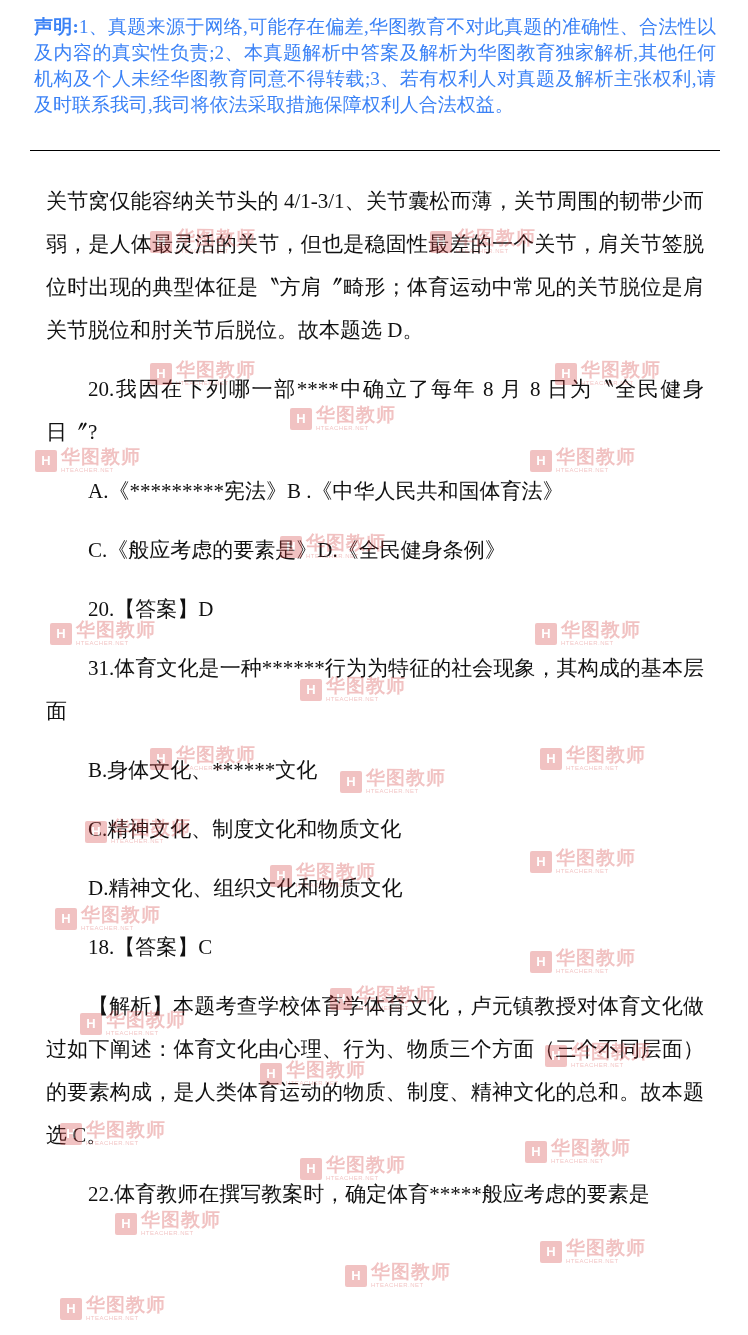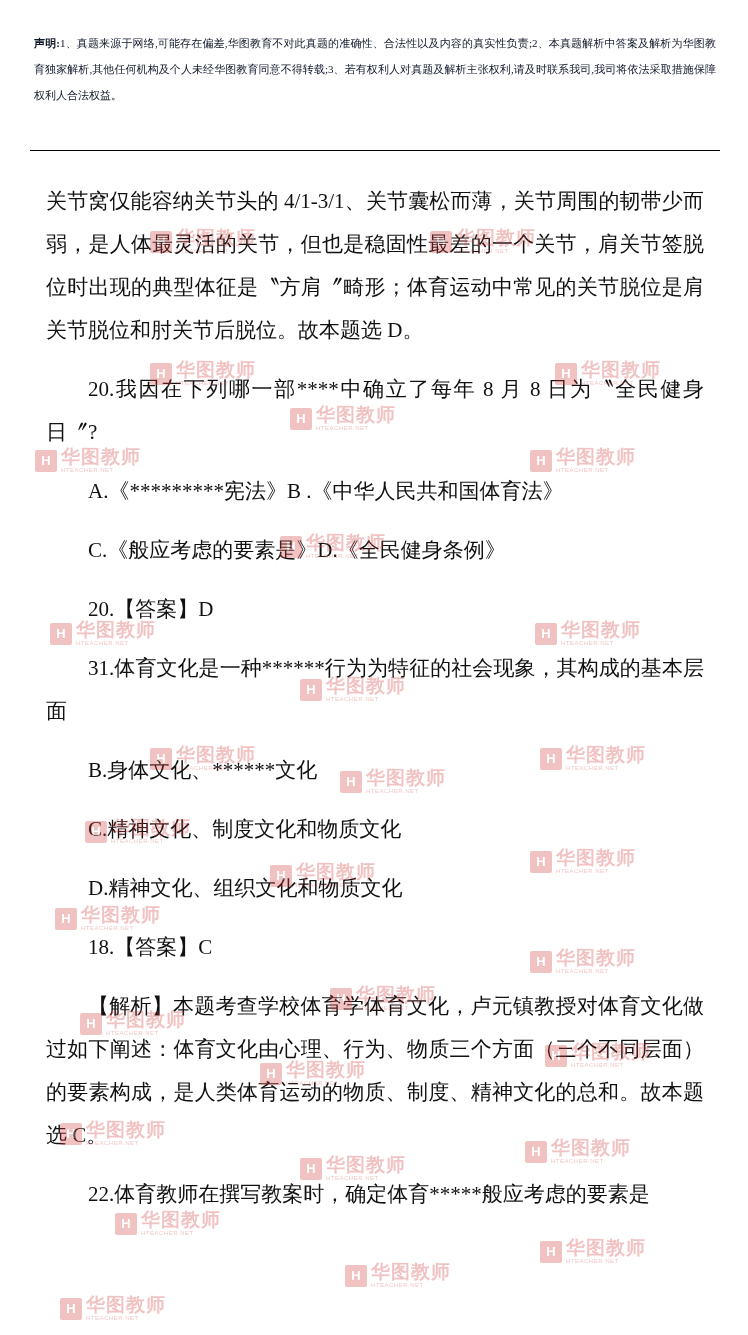--- a/index.html
+++ b/index.html
@@ -12,25 +12,25 @@
     height: 1335px;
     position: relative;
     font-family: "Liberation Serif", "DejaVu Serif", serif;
     color: #1a1a1a;
     overflow: hidden;
   }
 
   
   #disclaimer {
     position: absolute;
-    top: 30px;
+    top: 14px;
     left: 34px;
     width: 682px;
-    color: #0f172a;
-    font-size: 11px;
+    color: #3b82f6;
+    font-size: 19px;
     line-height: 26px;
     text-align: justify;
     font-family: "Liberation Serif", "DejaVu Serif", serif;
   }
   #disclaimer .lead {
     font-weight: bold;
   }
 
   .rule {
     position: absolute;

